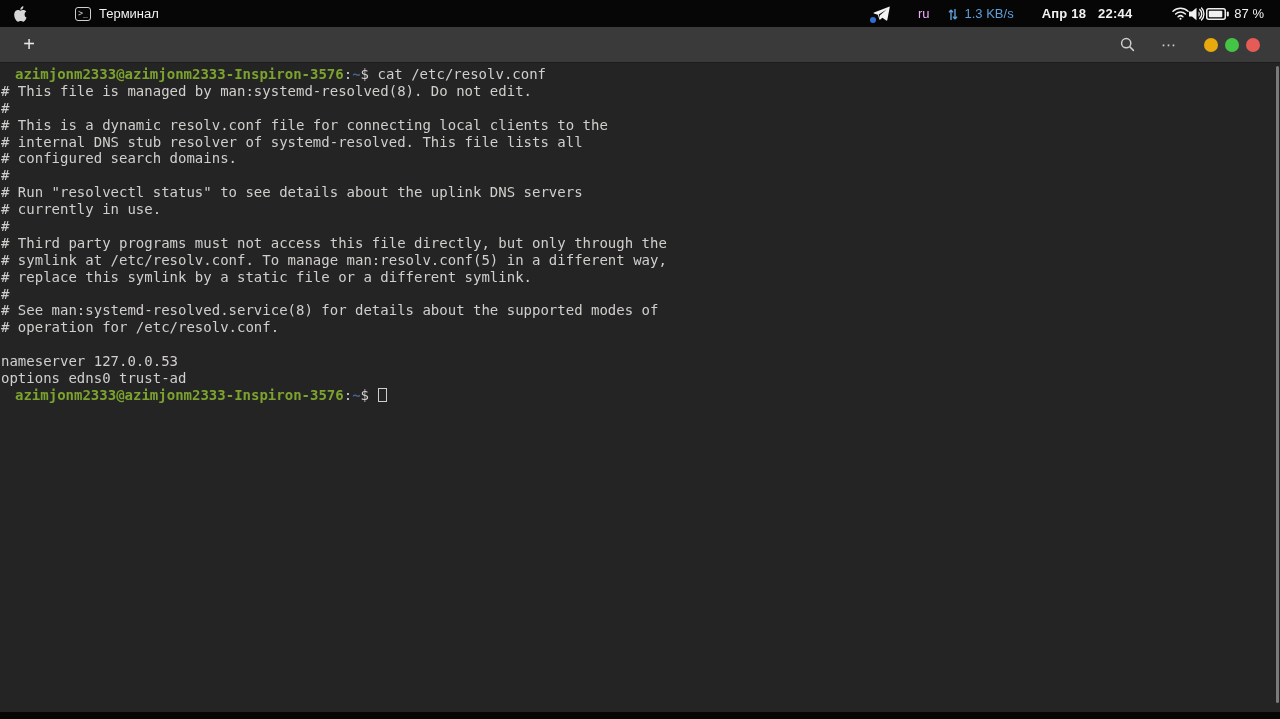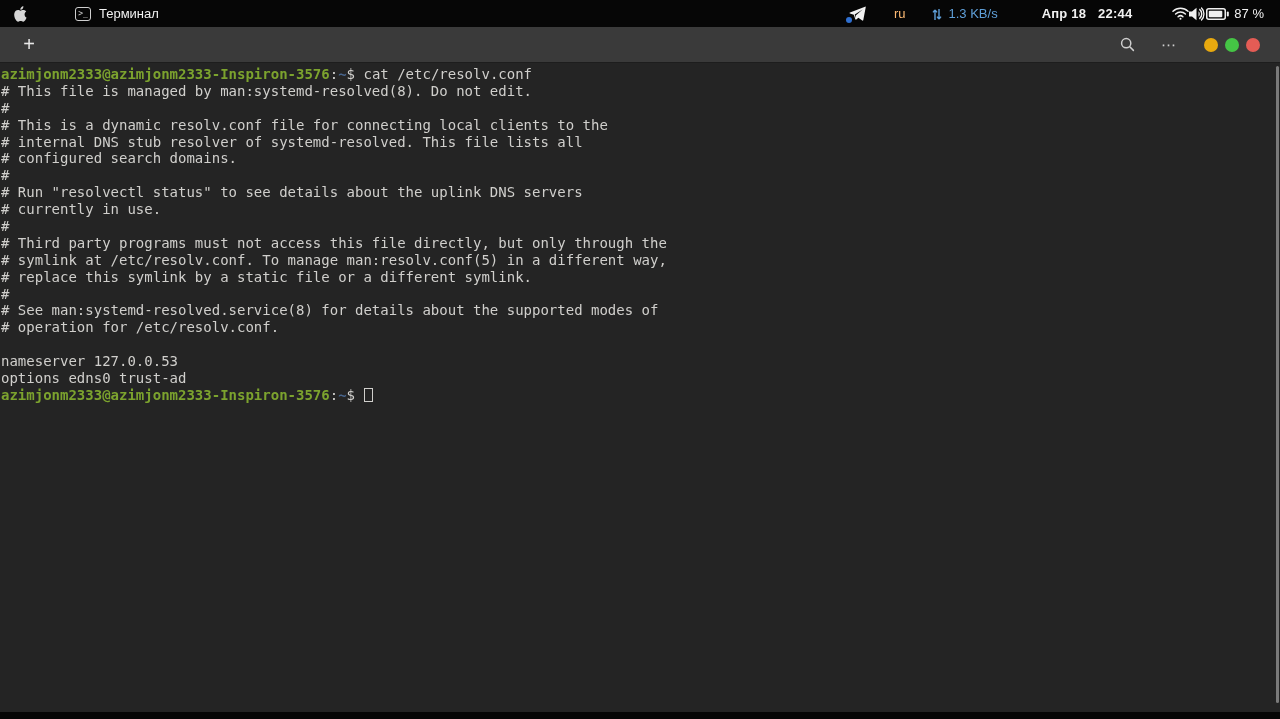--- a/index.html
+++ b/index.html
@@ -18,22 +18,22 @@
   .app-group { display:flex; align-items:center; gap:8px; margin-left:22px; }
   .app-icon {
     width:16px; height:14px; border:1.5px solid #cfcfcf; border-radius:3px;
     color:#cfcfcf; font-family:"DejaVu Sans Mono", monospace; font-size:8px;
     display:flex; align-items:center; justify-content:center; line-height:1;
   }
   .topbar .right { margin-left:auto; display:flex; align-items:center; padding-right:16px; gap:0; }
   .tray-item { display:flex; align-items:center; }
   .tg-wrap { position:relative; margin-right:28px; }
   .tg-dot { position:absolute; left:-3px; bottom:-2px; width:6px; height:6px; border-radius:50%; background:#2f6fd0; }
-  .kbd-layout { margin-right:26px; color:#fdba74; }
-  .net-speed { display:flex; align-items:flex-end; gap:7px; color:#5f9fd8; margin-right:44px; }
+  .kbd-layout { margin-right:18px; color:#f0abfc; }
+  .net-speed { display:flex; align-items:flex-end; gap:7px; color:#5f9fd8; margin-right:28px; }
   .clock-group { display:flex; gap:12px; font-weight:600; margin-right:40px; letter-spacing:.2px; }
   .status-icons { display:flex; align-items:center; gap:0; }
   .battery-pct { margin-left:5px; }
 
   
   .headerbar {
     position:absolute; left:0; top:27px; width:1280px; height:36px;
     background:#3a3a3a; border-bottom:1px solid #1d1d1d;
     display:flex; align-items:center; color:#d9d9d9;
   }
@@ -59,21 +59,21 @@
     position:absolute; left:0; top:64px; width:1280px; height:648px;
     background:#242424; overflow:hidden; cursor:text;
   }
   .term-output {
     position:absolute; left:1px; top:2px;
     font-family:"DejaVu Sans Mono", monospace; font-size:14px; line-height:16.9px;
     white-space:pre;
   }
   .term-line { height:16.9px; }
   .seg-fg { color:#d0cfcc; }
-  .seg-prompt { color:#7ca32e; font-weight:bold; }
+  .seg-prompt { color:#7ca32e; font-weight:bold;margin-left:14px; }
   .seg-path { color:#48648c; font-weight:bold; }
   .term-cursor {
     display:inline-block; width:9px; height:14px;
     border:1.5px solid #d0cfcc; vertical-align:-2px; margin-left:1px;
   }
   .term-scrollbar {
     position:absolute; right:1px; top:66px; width:3px; height:637px;
     background:#7a7a7a; border-radius:2px; cursor:pointer;
   }
   .bottom-strip { position:absolute; left:0; bottom:0; width:1280px; height:7px; background:#060606; }

